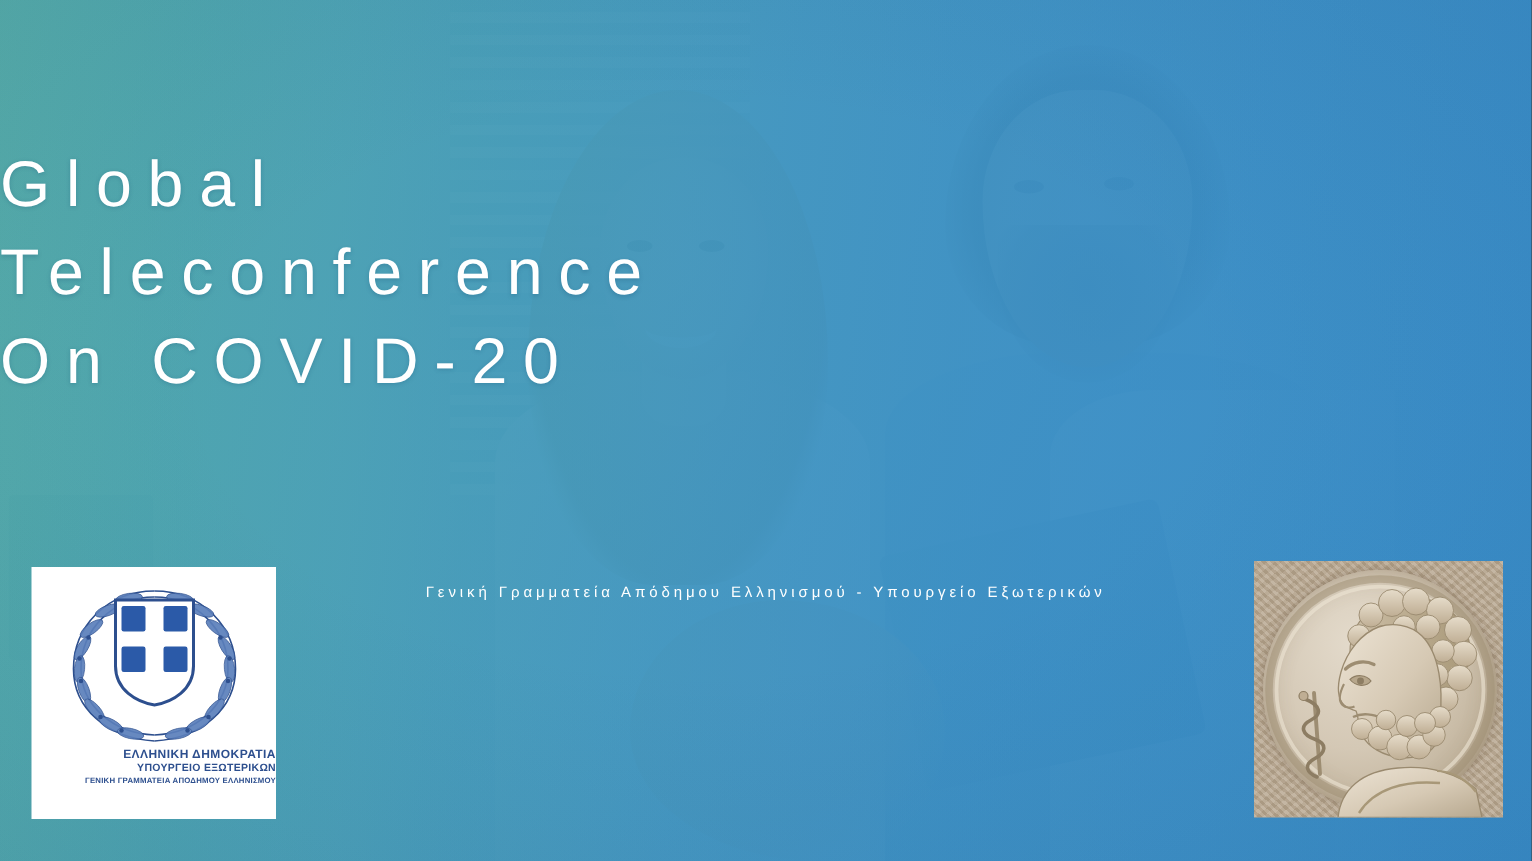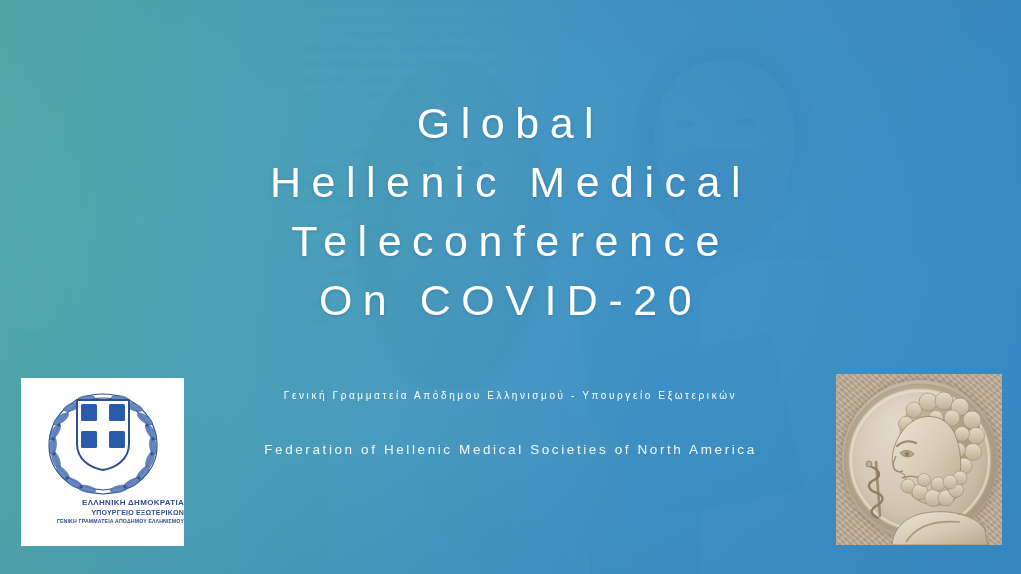--- a/index.html
+++ b/index.html
@@ -166,21 +166,20 @@
   .vignette {
     position: absolute; inset: 0;
     background: radial-gradient(ellipse at 46% 45%, rgba(0,0,0,0) 42%, rgba(20,70,110,0.10) 100%);
   }
 
   
   .title-block {
     position: absolute;
     left: 0; right: 0;
     top: 94px;
-    text-align: center;
     z-index: 5;
   }
   .title-line {
     color: #ffffff;
     font-size: 43px;
     font-weight: 300;
     letter-spacing: 10.5px;
     line-height: 59px;
     white-space: nowrap;
     text-shadow: 0 1px 3px rgba(20,70,110,0.25);
@@ -327,28 +326,26 @@
     <div class="bg-tablet"></div>
     <div class="bg-hand"></div>
   </div>
 
   <div class="color-overlay"></div>
   <div class="color-overlay-2"></div>
   <div class="vignette"></div>
 
   <div class="title-block">
     <div class="title-line">Global</div>
-    <div class="title-line">Hellenic Medical</div>
     <div class="title-line">Teleconference</div>
     <div class="title-line">On COVID-20</div>
   </div>
 
   <div class="subtitle-block">
     <div class="subtitle-greek">Γενική Γραμματεία Απόδημου Ελληνισμού - Υπουργείο Εξωτερικών</div>
-    <div class="subtitle-english">Federation of Hellenic Medical Societies of North America</div>
   </div>
 
   <div class="emblem-card">
     <div class="emblem-inner">
       <svg class="wreath" viewBox="0 0 132 112">
         <g stroke="#2d4f8e" stroke-width="1.1" fill="none">
 
           <path d="M66 6 C34 6 12 30 12 58 C12 84 34 104 66 106"></path>
           <path d="M66 10 C38 10 17 32 17 58 C17 82 38 101 66 102"></path>
 

